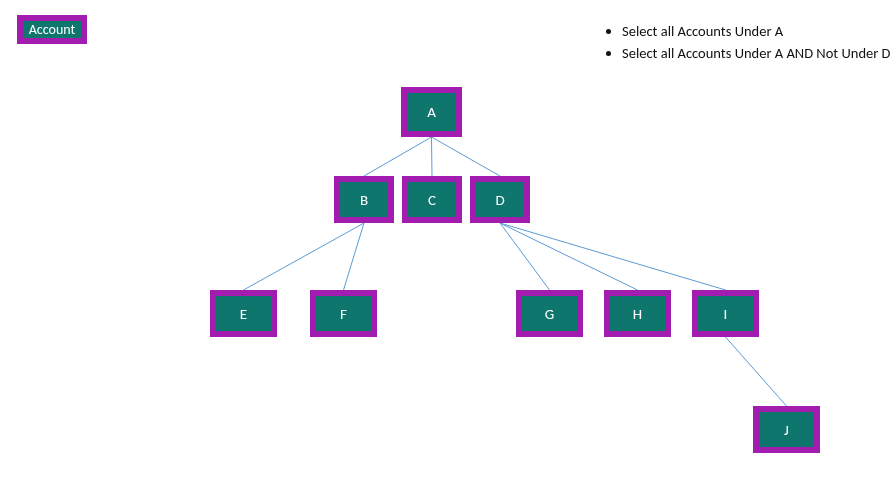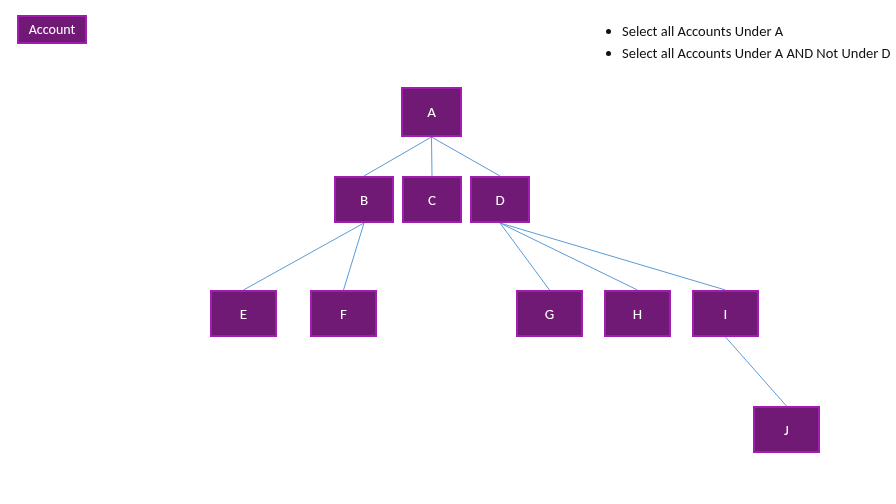--- a/index.html
+++ b/index.html
@@ -7,22 +7,22 @@
     padding: 0;
     width: 896px;
     height: 504px;
     font-family: "Segoe UI", "Calibri", Arial, sans-serif;
     background: #ffffff;
     position: relative;
     overflow: hidden;
   }
   .box {
     position: absolute;
-    background: #701a75;
-    border: 2px solid #a21caf;
+    background: #0f766e;
+    border: 6px solid #a21caf;
     color: #ffffff;
     display: flex;
     align-items: center;
     justify-content: center;
     font-size: 15px;
     box-sizing: border-box;
   }
   .account-box {
     top: 15px;
     left: 17px;

